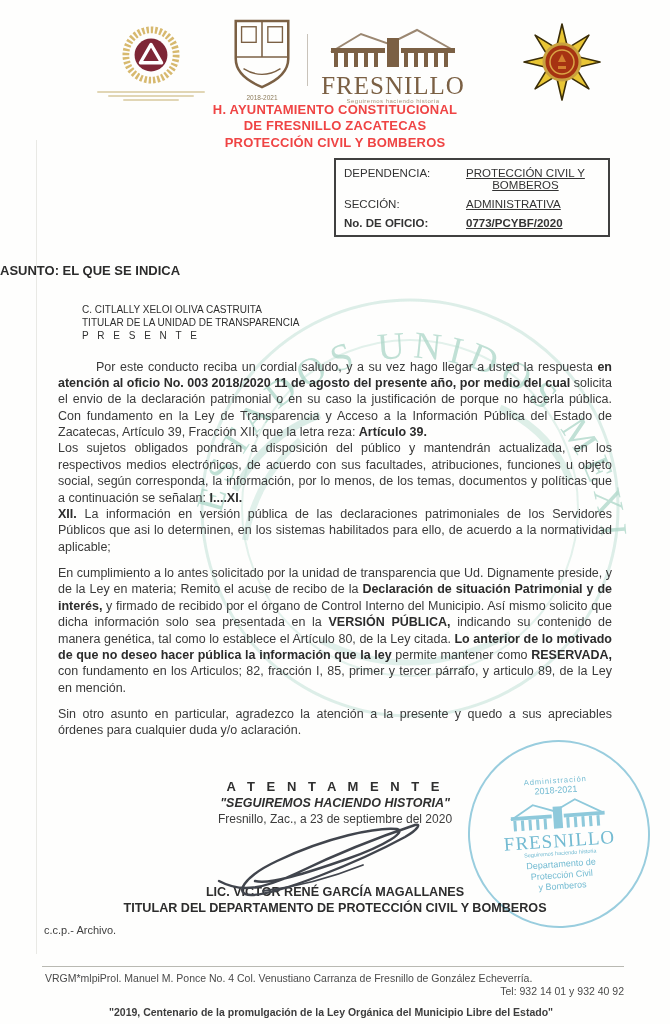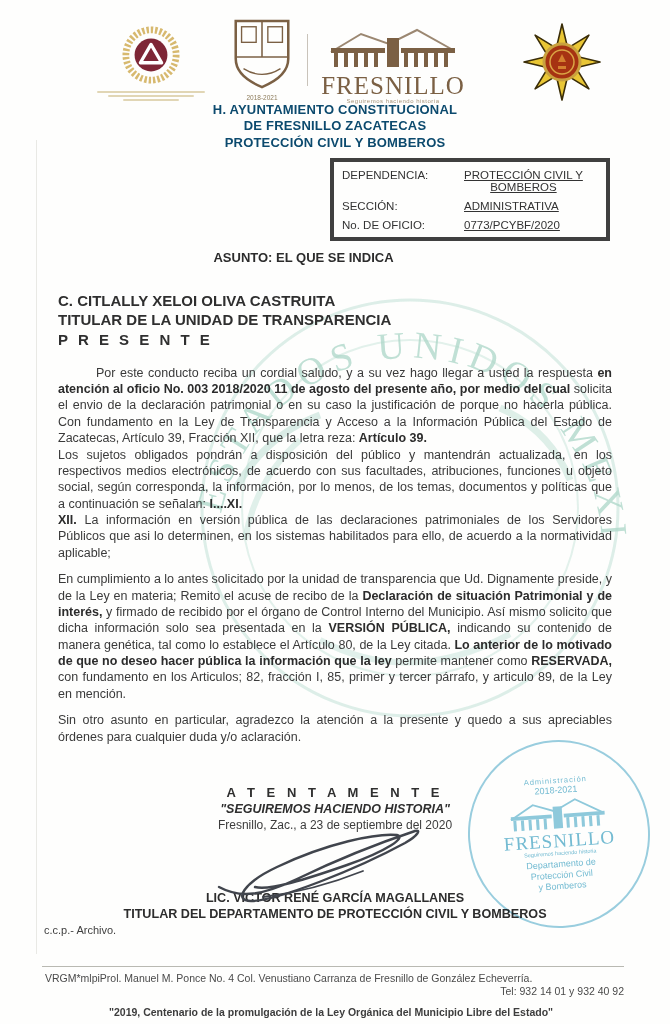--- a/index.html
+++ b/index.html
@@ -21,35 +21,35 @@
   .pc-caption{margin-top:3px;}
   .pc-caption .cap-bar{height:2px;background:#dccfa8;opacity:.85;margin:2px auto;border-radius:1px;}
   .shield-logo{position:absolute;left:227px;top:18px;width:70px;text-align:center;}
   .shield-caption{font-size:6.5px;color:#8d7c5c;line-height:1.2;}
   .logo-divider{position:absolute;left:307px;top:34px;height:52px;width:1px;background:#c9c3ba;}
   .fres-logo{position:absolute;left:318px;top:26px;width:150px;text-align:center;}
   .fres-word{font-family:"Liberation Serif",serif;font-size:25px;color:#7b6044;letter-spacing:1px;line-height:.95;}
   .fres-tag{font-size:6px;color:#a6947a;letter-spacing:.5px;}
   .star-badge{position:absolute;left:520px;top:20px;}
 
-  .org-lines{text-align:center;font-weight:bold;font-size:13px;line-height:1.26;color:#0c4a6e;letter-spacing:.2px;}
+  .org-lines{text-align:center;font-weight:bold;font-size:13px;line-height:1.26;color:#ef4444;letter-spacing:.2px;}
 
   
   .infobox-row{display:flex;justify-content:flex-end;padding-right:60px;margin-top:7px;}
-  .infobox{border:4px solid #404040;width:256px;padding:7px 8px 6px 8px;font-size:11.5px;color:#333;}
+  .infobox{border:2px solid #404040;width:256px;padding:7px 8px 6px 8px;font-size:11.5px;color:#333;}
   .ib-row{display:flex;margin-bottom:7px;}
-  .ib-row:last-child{margin-bottom:0;}
+  .ib-row:last-child{margin-bottom:0;font-weight:bold;}
   .ib-label{flex:0 0 94px;}
   .ib-label.wide{flex:0 0 94px;}
   .ib-value{text-decoration:underline;margin-left:28px;}
   .ib-value .line2{display:block;text-align:center;}
-  .asunto{font-weight:bold;font-size:13px;color:#2c2c2c;text-align:center;padding-right:63px;margin-top:9px;}
-
-  
-  .addressee{margin:26px 58px 0 58px;font-weight:bold;font-size:15px;line-height:1.28;color:#2f2f2f;}
+  .asunto{font-weight:bold;font-size:13px;color:#2c2c2c;text-align:left;padding-right:63px;margin-top:26px;}
+
+  
+  .addressee{margin:26px 58px 0 82px;font-weight:normal;font-size:10px;line-height:1.28;color:#2f2f2f;}
   .addressee .presente{letter-spacing:3px;}
 
   
   .body-text{margin:16px 58px 0 58px;font-size:12.5px;line-height:1.31;text-align:justify;color:#3a3a3a;}
   .body-text p{margin:0;}
   .body-text p.indent{text-indent:38px;}
   .body-text p.gap{margin-top:10px;}
   .body-text b{color:#2c2c2c;}
 
   

